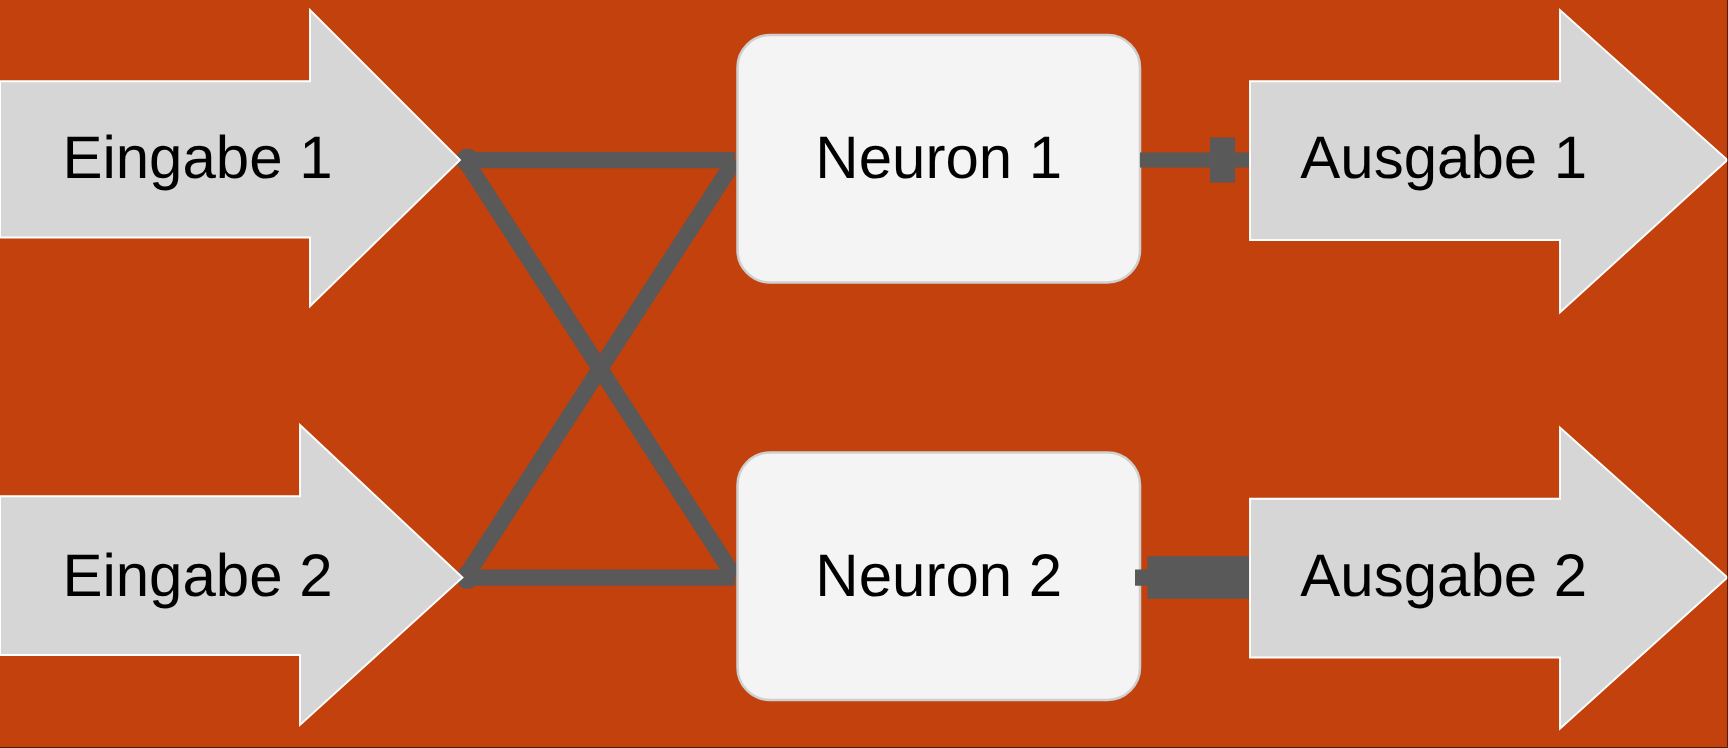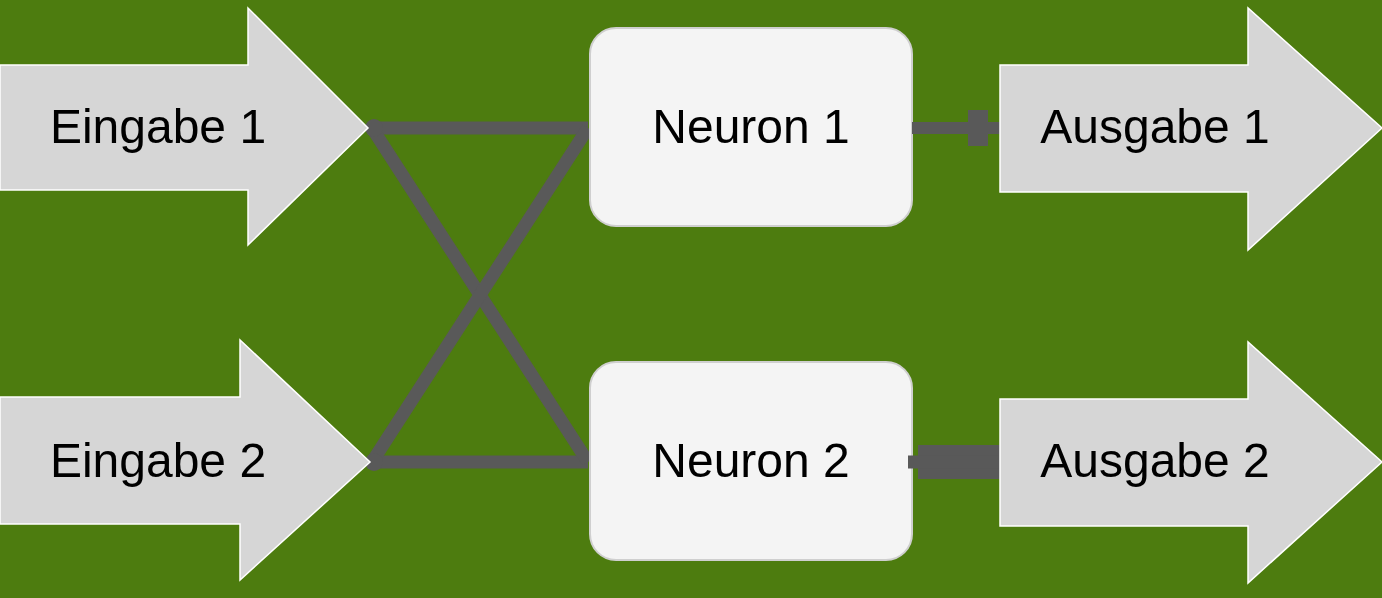--- a/index.html
+++ b/index.html
@@ -11,21 +11,21 @@
   body {
     width: 1382px;
     height: 598px;
     overflow: hidden;
     font-family: "Liberation Sans", sans-serif;
   }
   #diagram-root {
     position: relative;
     width: 1382px;
     height: 598px;
-    background: #4d7c0f;
+    background: #c2410c;
   }
   #diagram-svg {
     position: absolute;
     top: 0;
     left: 0;
     width: 1382px;
     height: 598px;
     display: block;
   }
   .node-label {

